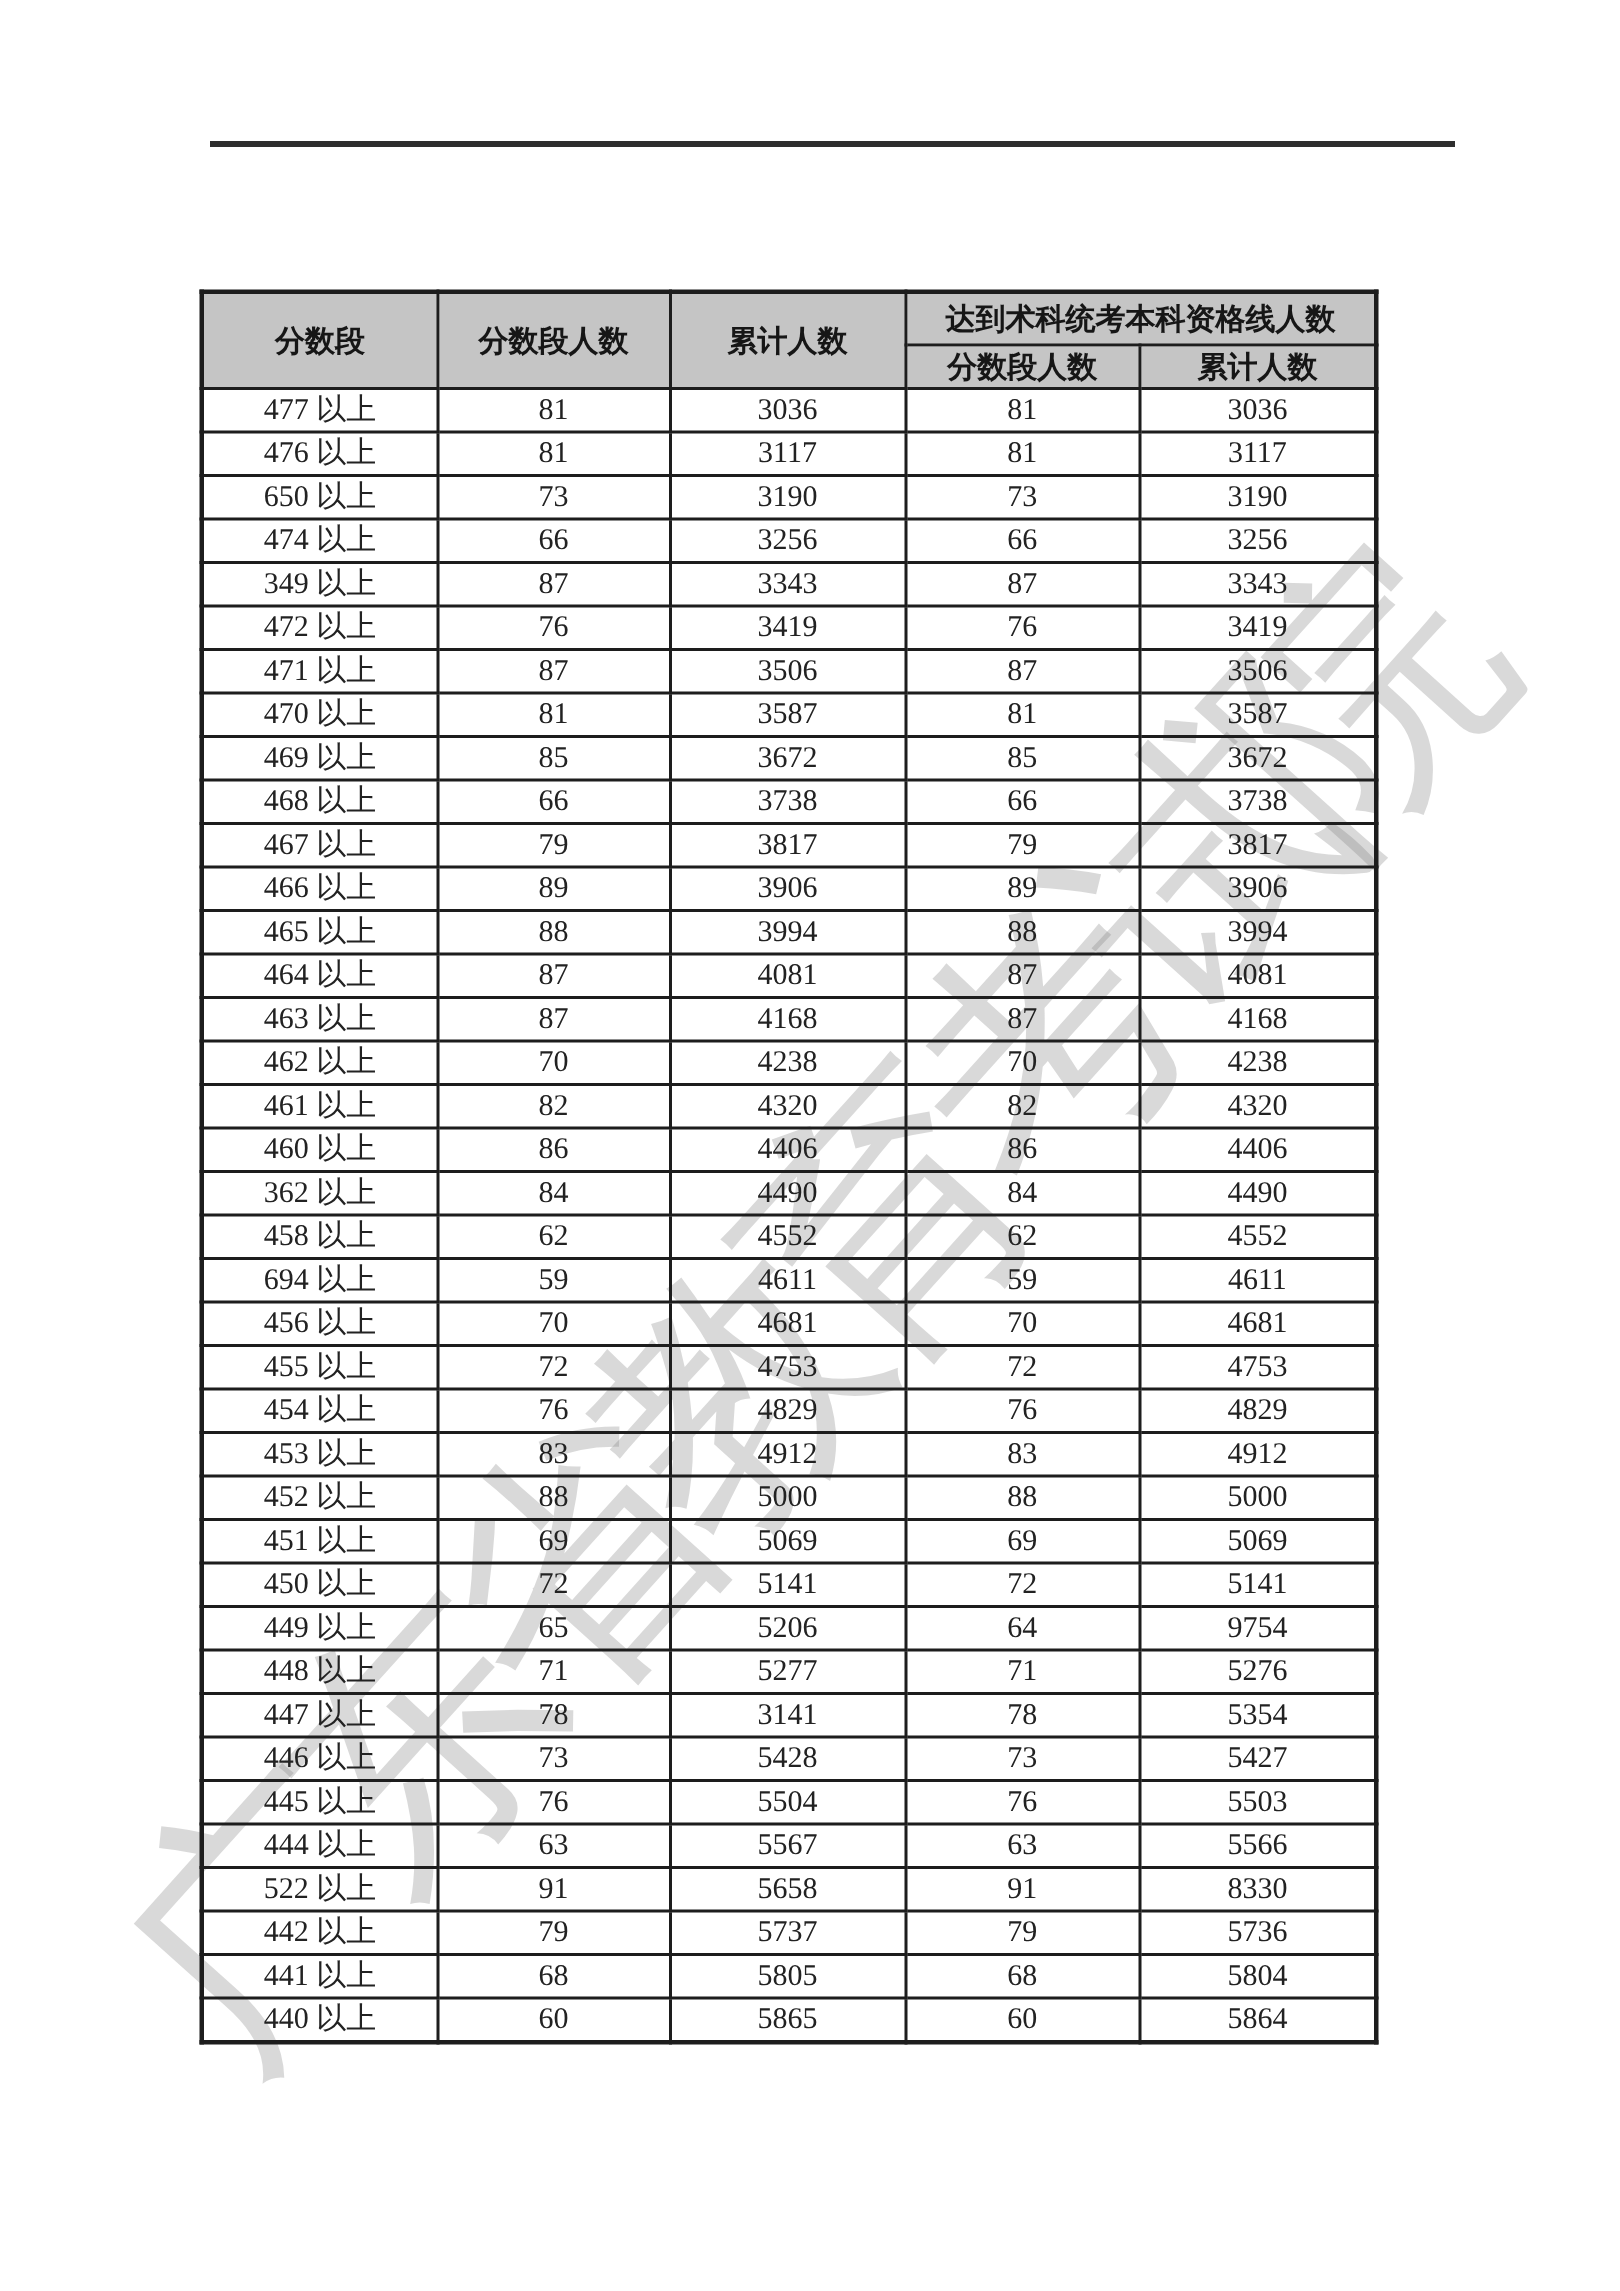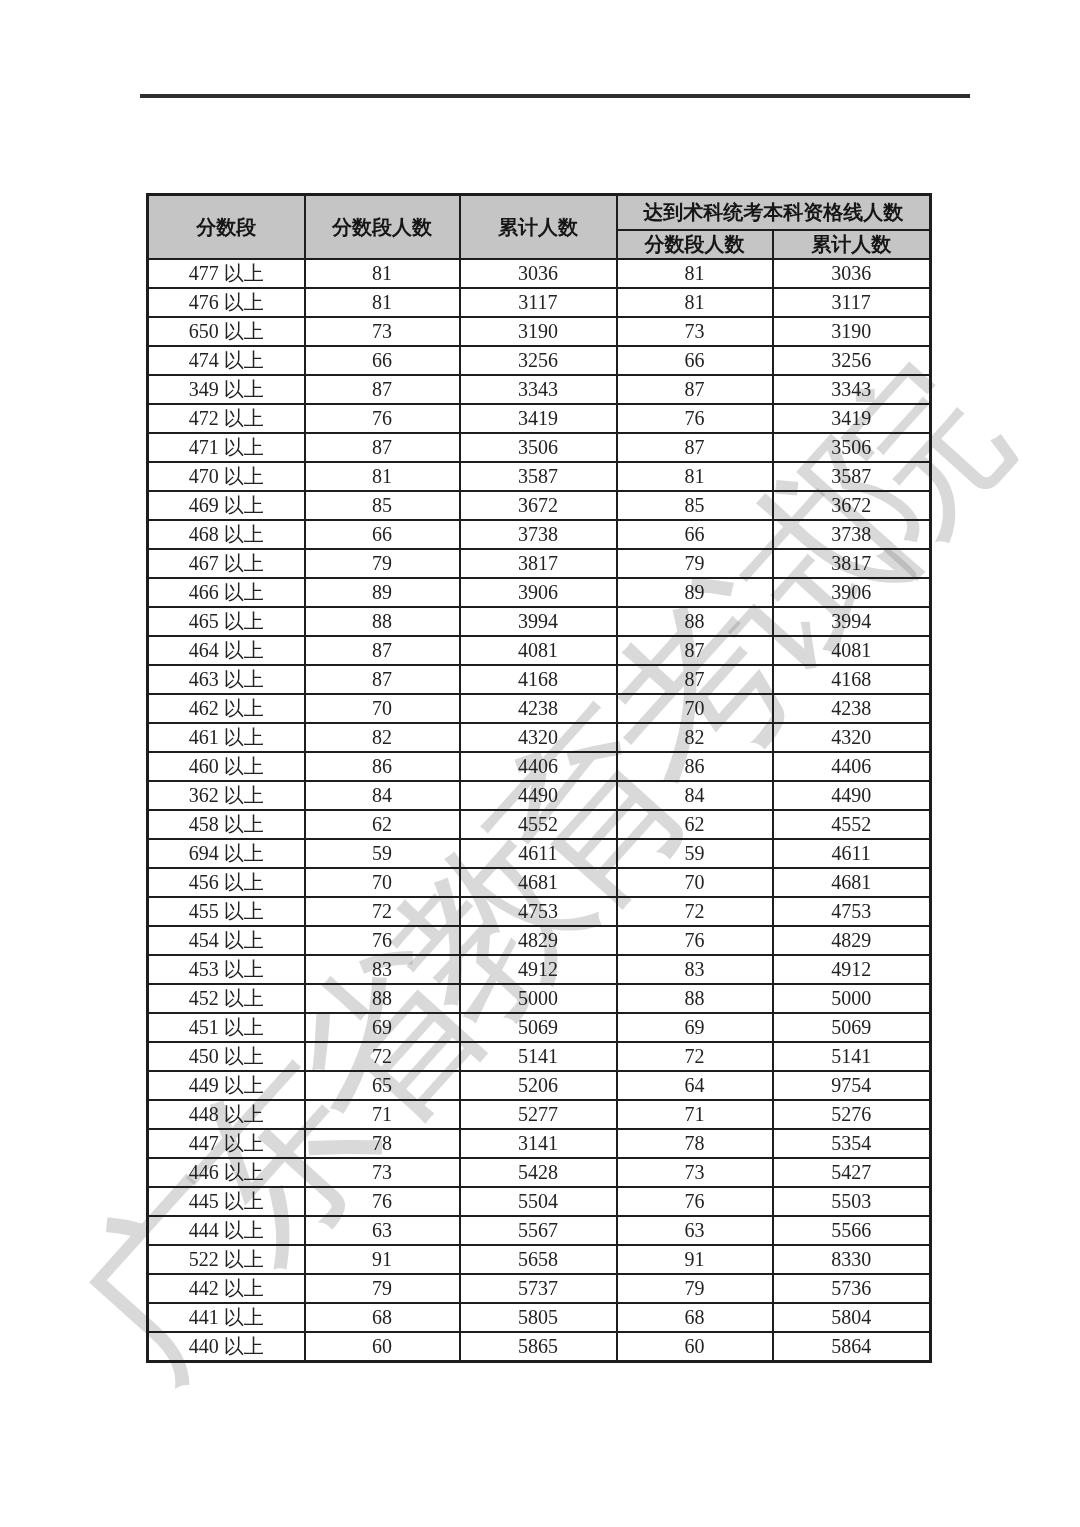--- a/index.html
+++ b/index.html
@@ -32,21 +32,21 @@
     letter-spacing: -24px;
     white-space: nowrap;
     color: rgba(128, 128, 128, 0.30);
     z-index: 1;
     pointer-events: none;
     font-family: "DejaVu Sans", sans-serif;
     user-select: none;
   }
   table.score-table {
     position: absolute;
-    left: 146px;
+    left: 133px;
     top: 193px;
     width: 783px;
     border-collapse: collapse;
     table-layout: fixed;
     z-index: 2;
     padding-left: 37px;
   }
   .score-table th,
   .score-table td {
     border: 2px solid #1d1d1d;

